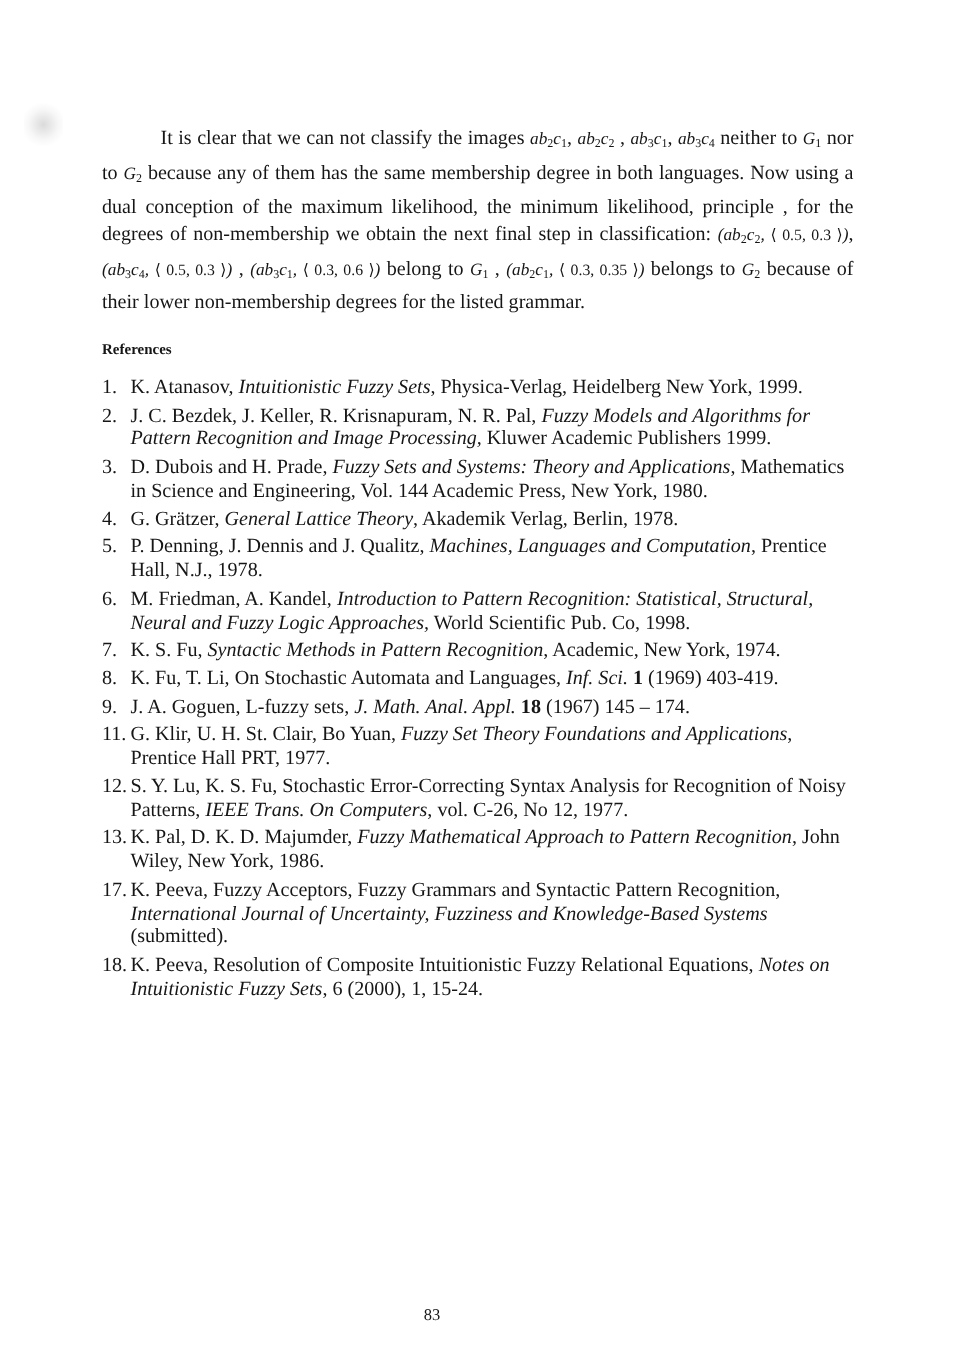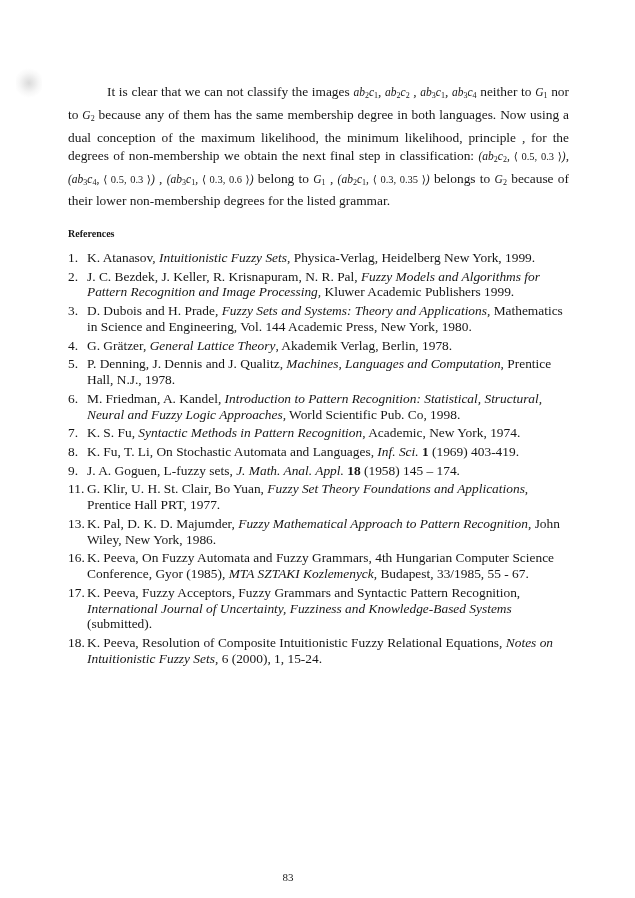--- a/index.html
+++ b/index.html
@@ -51,22 +51,22 @@
 
   <ol class="refs" id="refs-list">
       <li><span class="num">1.</span><span>K. Atanasov, </span><i>Intuitionistic Fuzzy Sets</i><span>, Physica-Verlag, Heidelberg New York, 1999.</span></li>
       <li><span class="num">2.</span><span>J. C. Bezdek, J. Keller, R. Krisnapuram, N. R. Pal, </span><i>Fuzzy Models and Algorithms for Pattern Recognition and Image Processing,</i><span> Kluwer Academic Publishers 1999.</span></li>
       <li><span class="num">3.</span><span>D. Dubois and H. Prade, </span><i>Fuzzy Sets and Systems: Theory and Applications</i><span>, Mathematics in Science and Engineering, Vol. 144 Academic Press, New York, 1980.</span></li>
       <li><span class="num">4.</span><span>G. Grätzer, </span><i>General Lattice Theory</i><span>, Akademik Verlag, Berlin, 1978.</span></li>
       <li><span class="num">5.</span><span>P. Denning, J. Dennis and J. Qualitz, </span><i>Machines, Languages and Computation</i><span>, Prentice Hall, N.J., 1978.</span></li>
       <li><span class="num">6.</span><span>M. Friedman, A. Kandel, </span><i>Introduction to Pattern Recognition: Statistical, Structural, Neural and Fuzzy Logic Approaches,</i><span> World Scientific Pub. Co, 1998.</span></li>
       <li><span class="num">7.</span><span>K. S. Fu, </span><i>Syntactic Methods in Pattern Recognition</i><span>, Academic, New York, 1974.</span></li>
       <li><span class="num">8.</span><span>K. Fu, T. Li, On Stochastic Automata and Languages, </span><i>Inf. Sci.</i><b> 1</b><span> (1969) 403-419.</span></li>
-      <li><span class="num">9.</span><span>J. A. Goguen, L-fuzzy sets, </span><i>J. Math. Anal. Appl.</i><b> 18</b><span> (1958) 145 – 174.</span></li>
+      <li><span class="num">9.</span><span>J. A. Goguen, L-fuzzy sets, </span><i>J. Math. Anal. Appl.</i><b> 18</b><span> (1967) 145 – 174.</span></li>
       <li><span class="num">11.</span><span>G. Klir, U. H. St. Clair, Bo Yuan, </span><i>Fuzzy Set Theory Foundations and Applications</i><span>, Prentice Hall PRT, 1977.</span></li>
+      <li><span class="num">12.</span><span>S. Y. Lu, K. S. Fu, Stochastic Error-Correcting Syntax Analysis for Recognition of Noisy Patterns, </span><i>IEEE Trans. On Computers</i><span>, vol. C-26, No 12, 1977.</span></li>
       <li><span class="num">13.</span><span>K. Pal, D. K. D. Majumder, </span><i>Fuzzy Mathematical Approach to Pattern Recognition</i><span>, John Wiley, New York, 1986.</span></li>
-      <li><span class="num">16.</span><span>K. Peeva, On Fuzzy Automata and Fuzzy Grammars, 4th Hungarian Computer Science Conference, Gyor (1985), </span><i>MTA SZTAKI Kozlemenyck</i><span>, Budapest, 33/1985, 55 - 67.</span></li>
       <li><span class="num">17.</span><span>K. Peeva, Fuzzy Acceptors, Fuzzy Grammars and Syntactic Pattern Recognition, </span><i>International Journal of Uncertainty, Fuzziness and Knowledge-Based Systems</i><span> (submitted).</span></li>
       <li><span class="num">18.</span><span>K. Peeva, Resolution of Composite Intuitionistic Fuzzy Relational Equations, </span><i>Notes on Intuitionistic Fuzzy Sets</i><span>, 6 (2000), 1, 15-24.</span></li>
     </ol>
 
   <div class="page-number">83</div>
 </div>
 
 </body></html>

